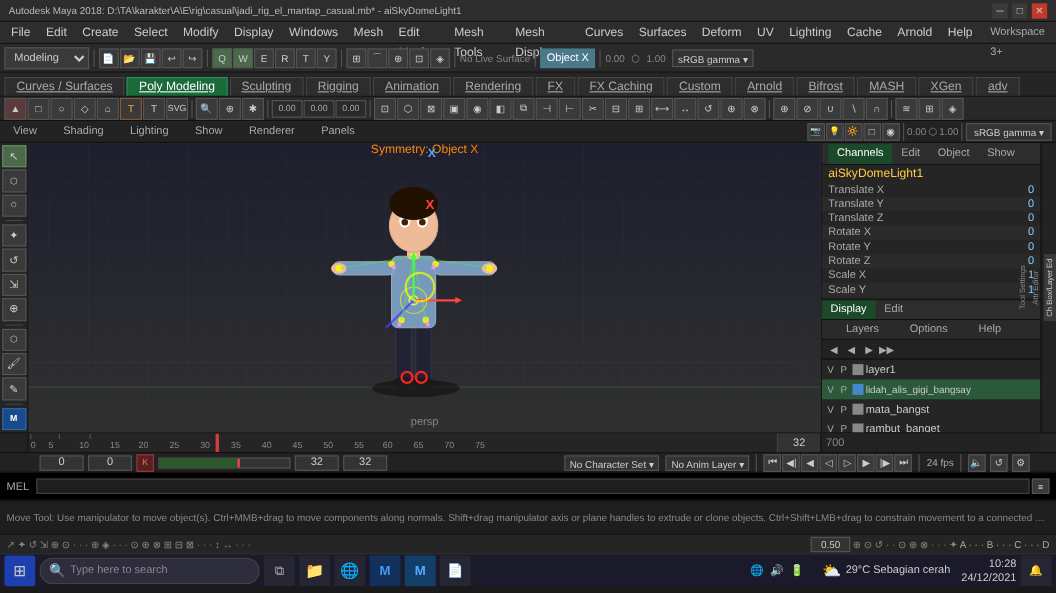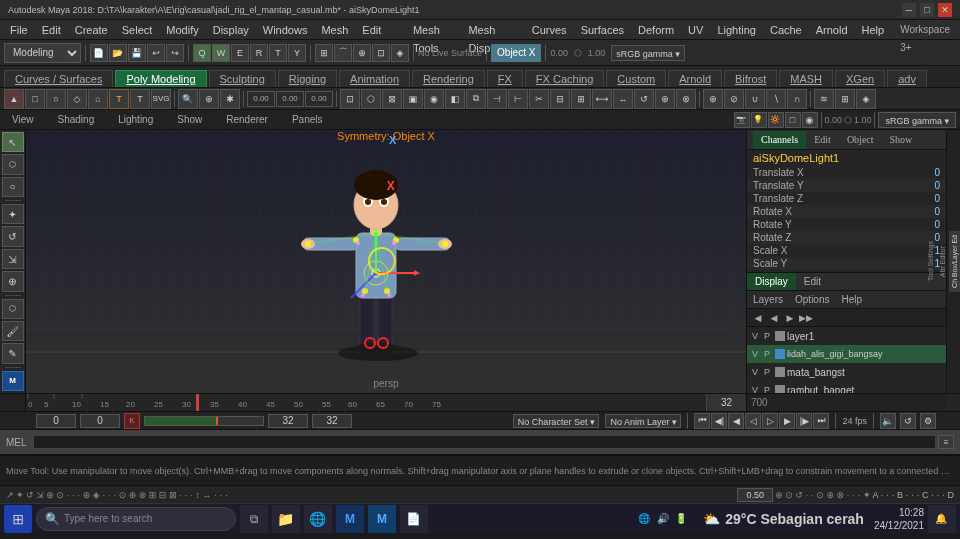--- a/index.html
+++ b/index.html
@@ -40,51 +40,51 @@
     #left-toolbar { width: 26px; background: #252525; border-right: 1px solid #111; display: flex; flex-direction: column; align-items: center; padding: 2px 0; gap: 2px; overflow: hidden; }
     .lt-btn { width: 22px; height: 22px; background: #3a3a3a; border: 1px solid #555; display: flex; align-items: center; justify-content: center; cursor: pointer; font-size: 10px; color: #ccc; }
     .lt-btn.active { background: #4a6a4a; border-color: #6a8a6a; }
     
     
     #viewport { flex: 1; background: #3a3a3a; position: relative; overflow: hidden; }
     
     
     #right-panel { width: 200px; background: #252525; border-left: 1px solid #111; display: flex; flex-direction: column; }
     #channel-header { height: 20px; background: #2d2d2d; display: flex; align-items: center; justify-content: space-between; padding: 0 6px; border-bottom: 1px solid #111; }
-    #channel-tabs { display: flex; height: 18px; font-family: Liberation Serif, serif; }
+    #channel-tabs { display: flex; height: 18px; }
     .ch-tab { padding: 0 8px; font-size: 10px; line-height: 18px; cursor: pointer; color: #aaa; }
     .ch-tab.active { color: #fff; background: #1a4a2a; }
     .channel-node { padding: 2px 6px; font-size: 11px; color: #ffcc44; }
     .channel-row { display: flex; justify-content: space-between; padding: 1px 6px; font-size: 10px; }
     .channel-row:nth-child(even) { background: #2a2a2a; }
     .channel-name { color: #aaa; }
     .channel-val { color: #88ccff; min-width: 30px; text-align: right; }
     
     
     #layer-section { border-top: 1px solid #111; flex: 1; overflow: hidden; }
     #layer-menu-row { display: flex; height: 18px; background: #2a2a2a; border-bottom: 1px solid #111; }
-    .layer-menu { padding: 0 6px; font-size: 10px; line-height: 18px; cursor: pointer; color: #aaa; }
+    .layer-menu { padding: 0 6px; font-size: 10px; line-height: 18px; cursor: pointer; color: #aaa; margin-left: 16px; }
     #layer-mini-toolbar { display: flex; height: 18px; background: #222; align-items: center; padding: 0 4px; gap: 2px; border-bottom: 1px solid #111; }
     .layer-tool { width: 14px; height: 14px; font-size: 9px; display: flex; align-items: center; justify-content: center; cursor: pointer; color: #aaa; }
     #layer-list { overflow-y: auto; }
     .layer-row { display: flex; align-items: center; height: 18px; padding: 0 2px; }
     .layer-row.selected { background: #2a5a3a; }
     .layer-vp { width: 12px; font-size: 9px; color: #aaa; text-align: center; }
     .layer-p { width: 12px; font-size: 9px; color: #aaa; text-align: center; }
     .layer-color { width: 10px; height: 10px; margin: 0 2px; }
     .layer-name { flex: 1; font-size: 10px; color: #ccc; }
     
     
     #bottom-controls { height: 18px; background: #222; display: flex; align-items: center; gap: 4px; padding: 0 6px; border-top: 1px solid #111; }
     .bc-input { width: 40px; height: 14px; background: #333; border: 1px solid #555; color: #ccc; font-size: 10px; text-align: center; }
     .bc-spacer { flex: 1; }
     .playback-btn { width: 16px; height: 16px; background: #3a3a3a; border: 1px solid #555; font-size: 9px; display: flex; align-items: center; justify-content: center; cursor: pointer; color: #ccc; }
     
     
-    #mel-bar { height: 18px; background: #404040; display: flex; align-items: center; padding: 12px 6px; border-top: 1px solid #111; border-bottom: 1px solid #111; }
+    #mel-bar { height: 18px; background: #000000; display: flex; align-items: center; padding: 12px 6px; border-top: 1px solid #111; border-bottom: 1px solid #111; }
     .mel-label { font-size: 10px; color: #aaa; margin-right: 6px; }
     .mel-input { flex: 1; height: 14px; background: #1e1e1e; border: 1px solid #444; color: #ccc; font-size: 10px; padding: 0 4px; }
     
     
     #status-bar { height: 30px; background: #1e1e1e; display: flex; align-items: center; padding: 0 6px; font-size: 9px; color: #888; border-top: 1px solid #111; overflow: hidden; }
     
     
     #tool-options { height: 18px; background: #252525; display: flex; align-items: center; padding: 0 6px; gap: 6px; border-top: 1px solid #111; }
     
     
@@ -625,21 +625,21 @@
   <div class="taskbar-spacer"></div>
 
   <div class="taskbar-sys">
     <span style="font-size:10px;color:#aaa;cursor:pointer;">🌐</span>
     <span style="font-size:10px;color:#aaa;cursor:pointer;">🔊</span>
     <span style="font-size:10px;color:#aaa;cursor:pointer;">🔋</span>
   </div>
 
   <div style="display:flex;align-items:center;gap:4px;padding:0 6px;cursor:pointer;">
     <span class="weather-icon">⛅</span>
-    <span style="font-size:14px;color:#ccc;font-weight:bold;">29°C  Sebagian cerah</span>
+    <span style="font-size:10px;color:#ccc;">29°C  Sebagian cerah</span>
   </div>
 
   <div class="taskbar-time">
     <div>10:28</div>
     <div>24/12/2021</div>
   </div>
 
   <div class="taskbar-btn" style="font-size:10px;">🔔</div>
 </div>
 

